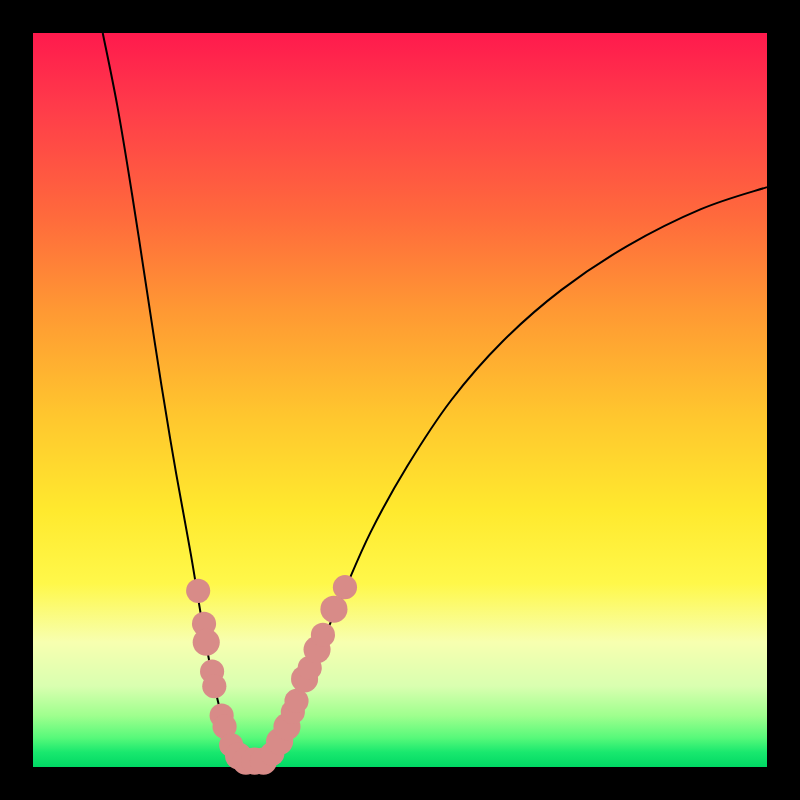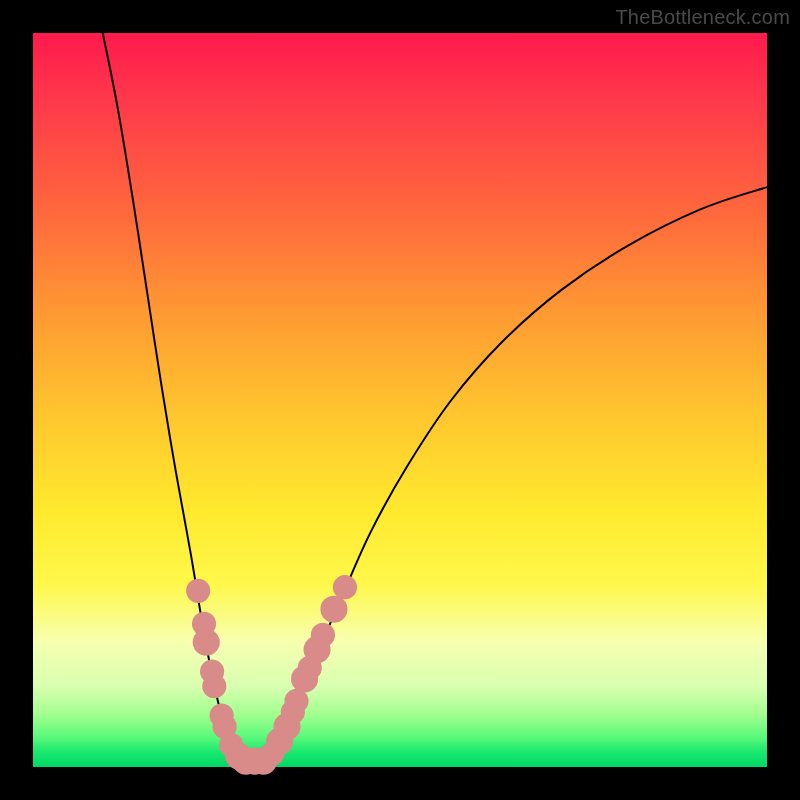--- a/index.html
+++ b/index.html
@@ -86,14 +86,13 @@
           <circle cx="263.506" cy="667.94" r="12.074000000000002" class="dot"></circle>
           <circle cx="271.58" cy="645.92" r="13.542000000000002" class="dot"></circle>
           <circle cx="276.718" cy="634.91" r="12.074000000000002" class="dot"></circle>
           <circle cx="284.058" cy="616.56" r="13.542000000000002" class="dot"></circle>
           <circle cx="289.93" cy="601.88" r="12.074000000000002" class="dot"></circle>
           <circle cx="300.94" cy="576.19" r="13.542000000000002" class="dot"></circle>
           <circle cx="311.95" cy="554.1700000000001" r="12.074000000000002" class="dot"></circle>
         </g>
     </svg>
   </div>
-  <div class="watermark">TheBottleneck.com</div>
 </div>
 
 </body></html>

